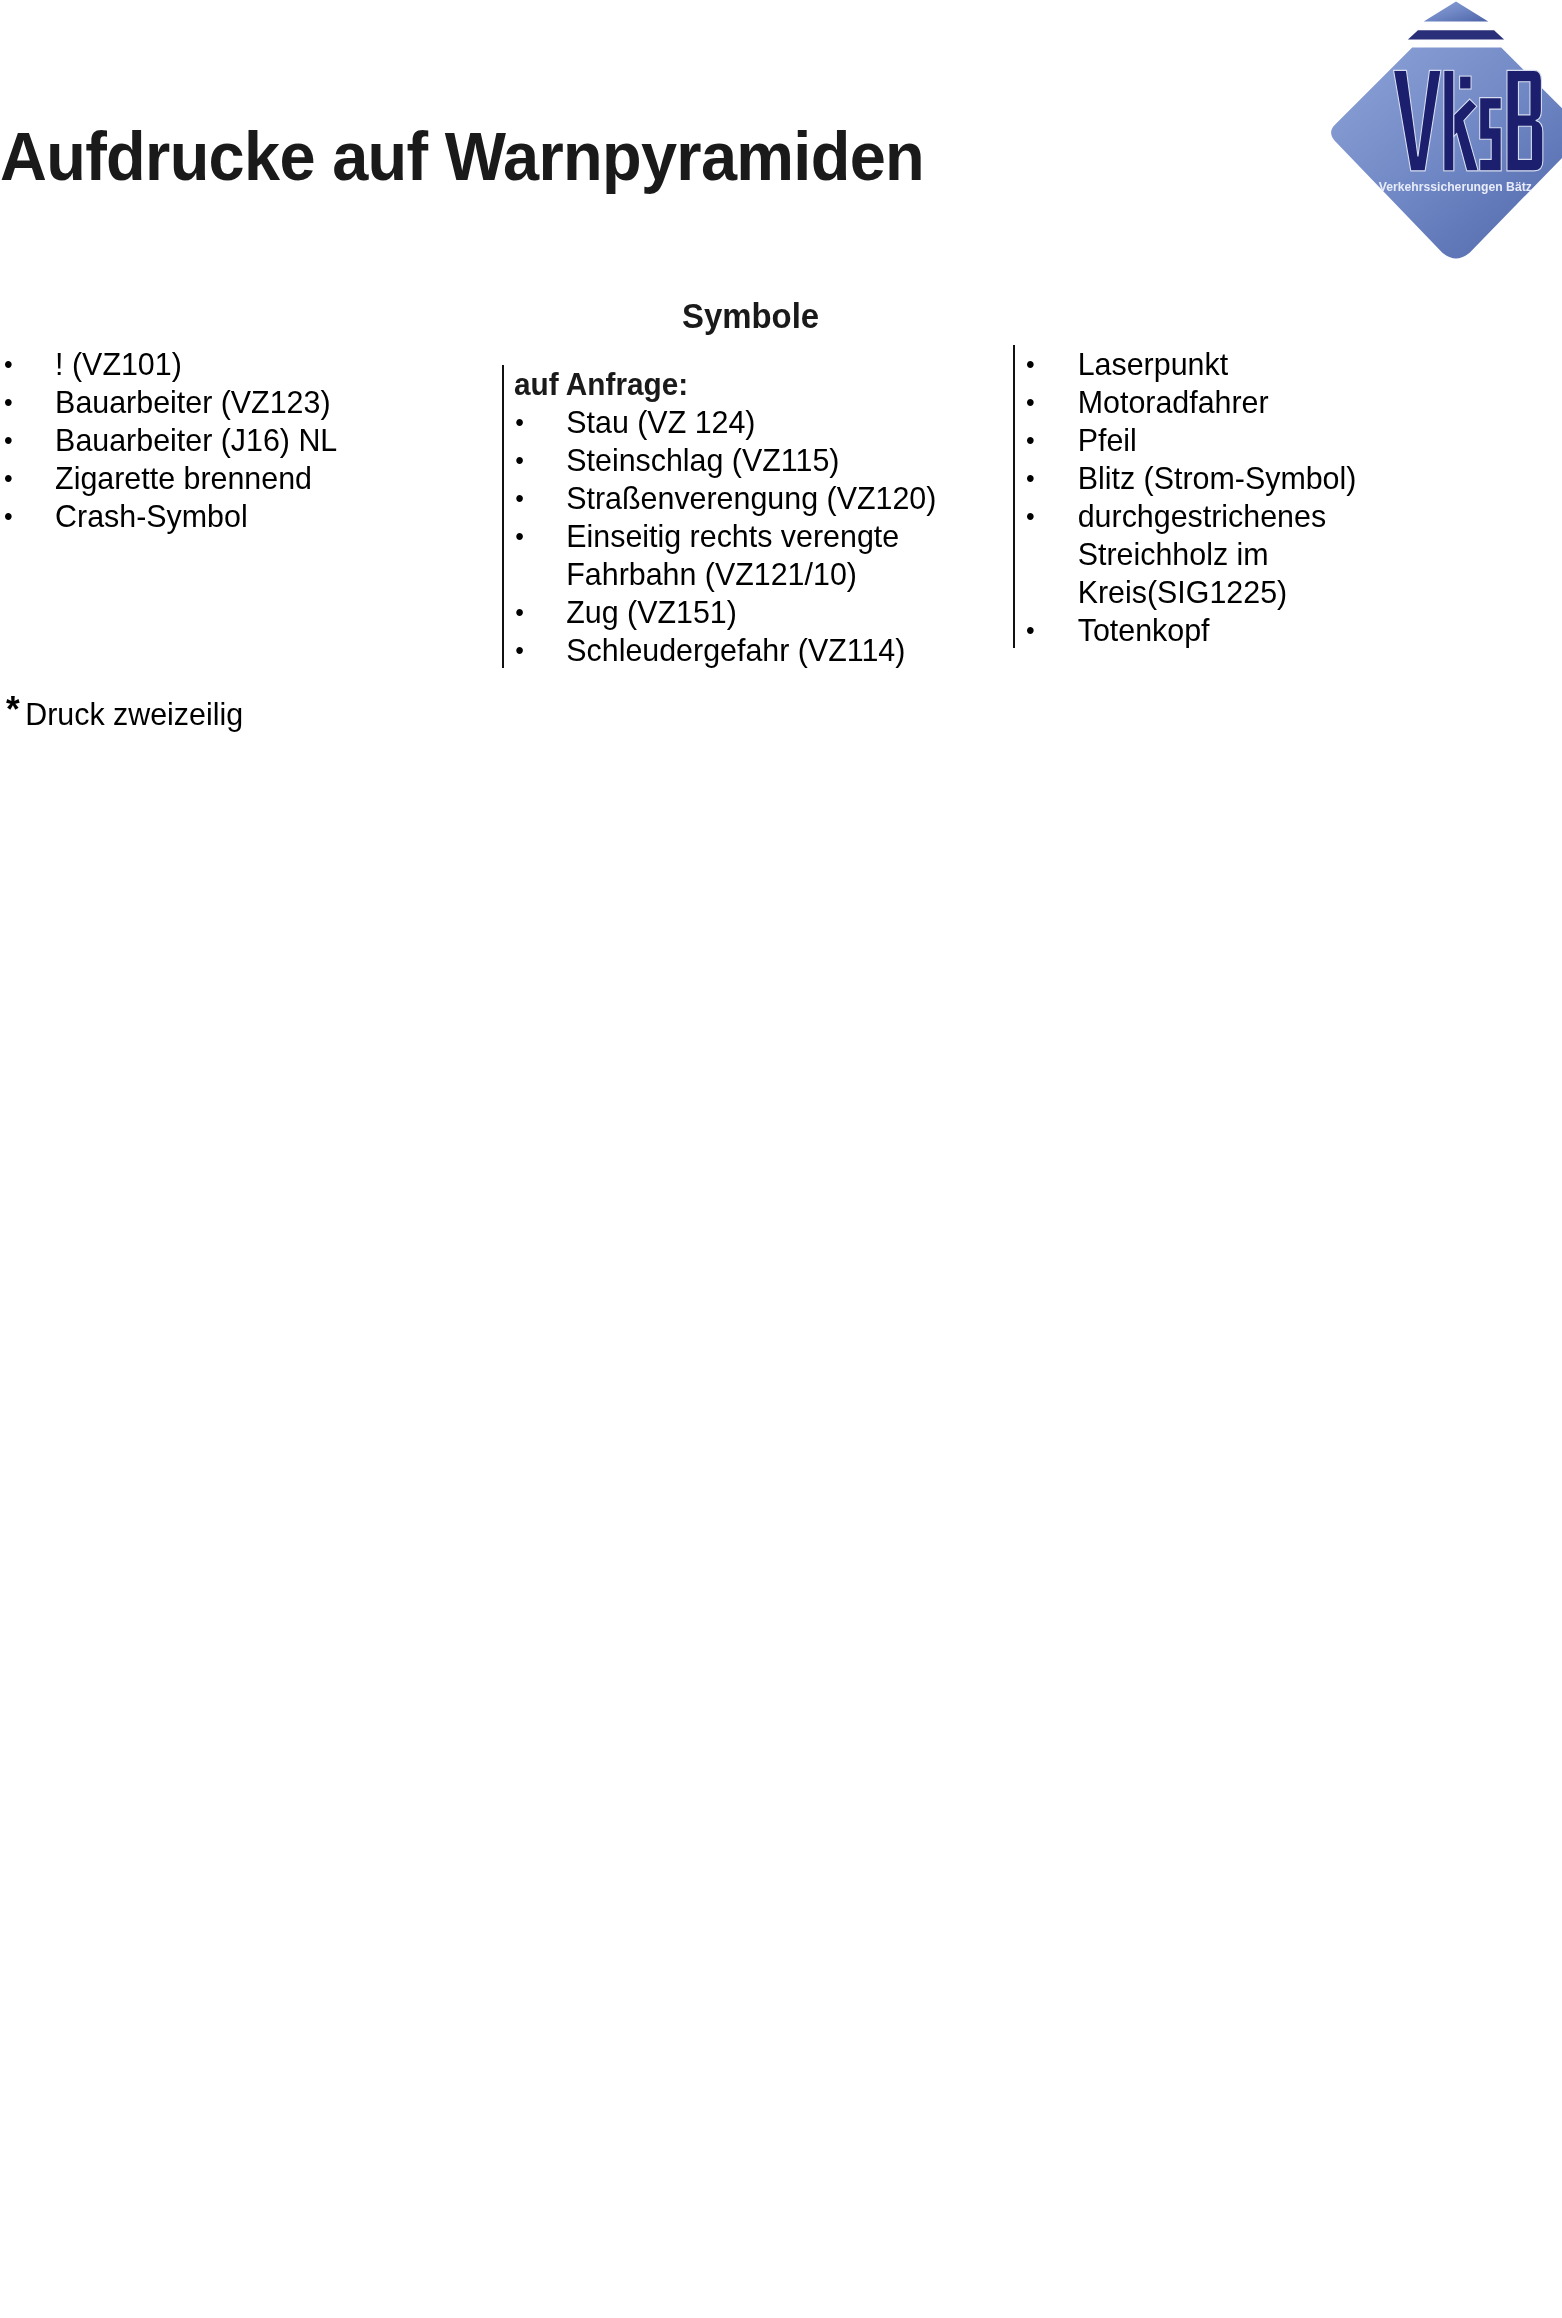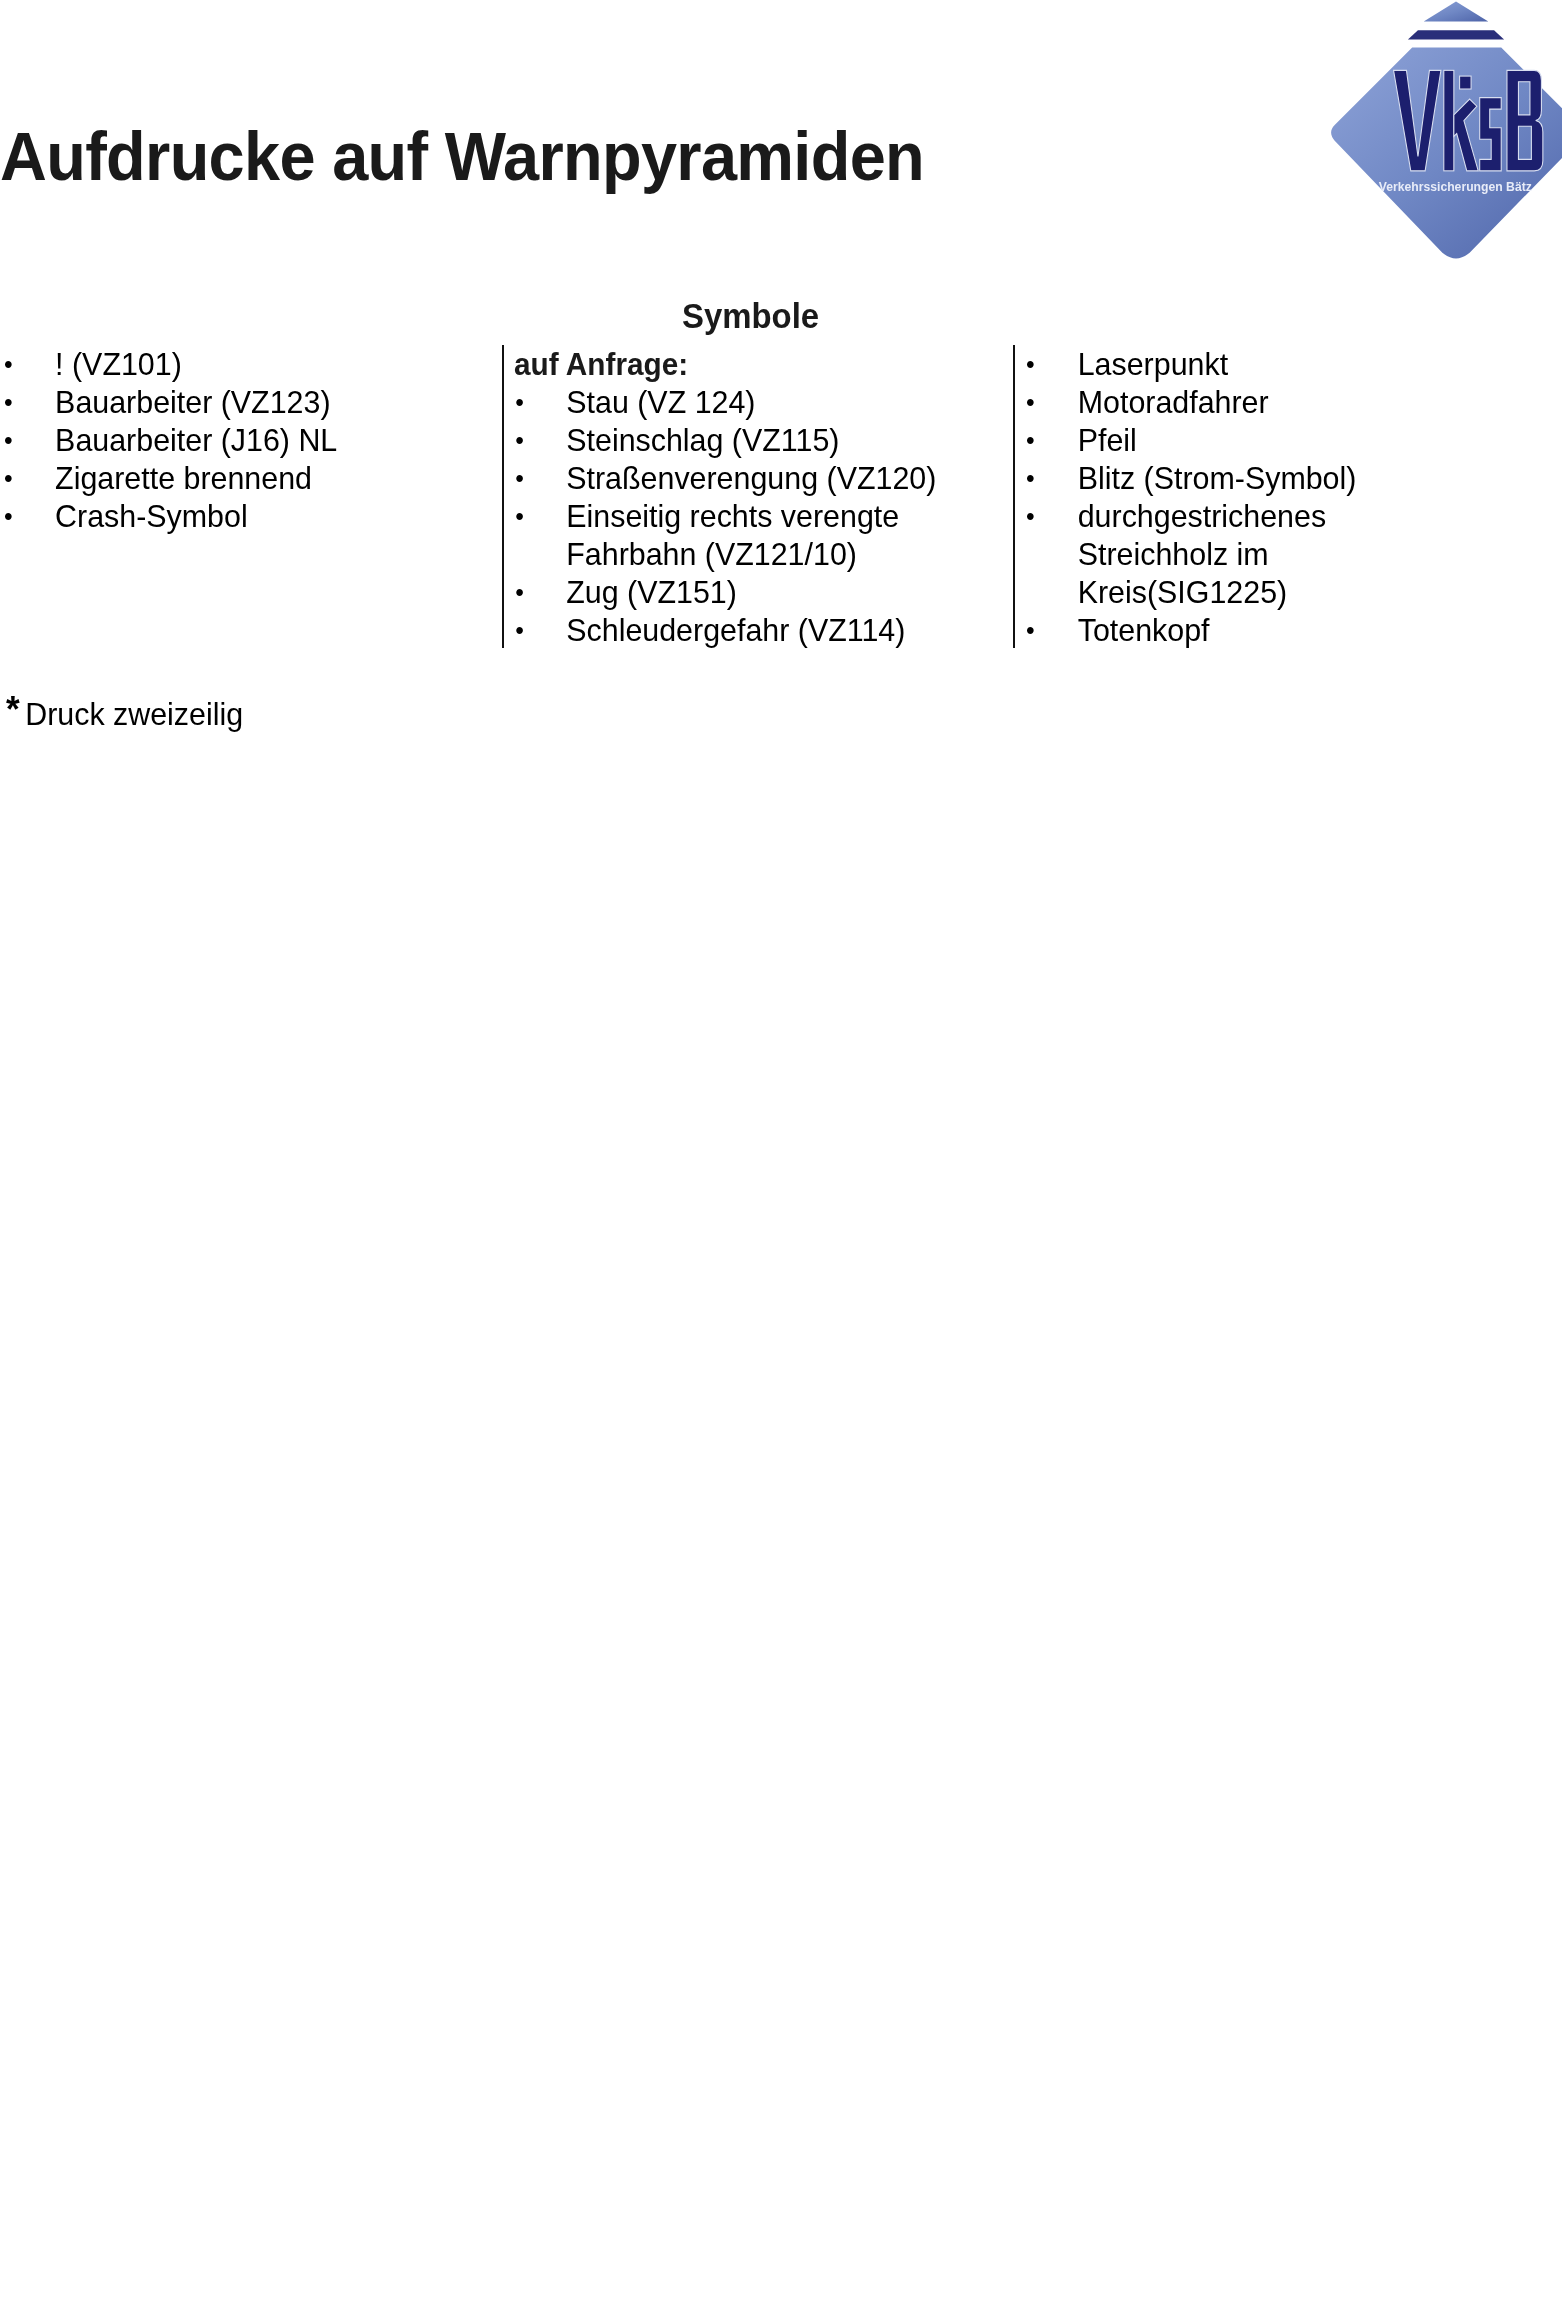--- a/index.html
+++ b/index.html
@@ -14,21 +14,21 @@
     transform: scaleX(0.94); transform-origin: left top;
   }
   .logo { position: absolute; left: 1326px; top: 0px; width: 260px; height: 262px; }
   .symbole-heading {
     position: absolute; left: 682px; top: 298px;
     font-size: 35px; font-weight: bold; color: #1a1a1a; line-height: 1;
     transform: scaleX(0.94); transform-origin: left top;
   }
   .col { position: absolute; top: 345px; }
   .col-1 { left: 0; width: 496px; }
-  .col-2 { left: 502px; width: 503px; border-left: 2.9px solid #111; padding-left: 10px; height: 303px; }
+  .col-2 { left: 502px; width: 503px; border-left: 2.9px solid #111; padding-left: 10px; height: 303px; margin-top: 20px; }
   .col-3 { left: 1013px; width: 503px; border-left: 2.9px solid #111; padding-left: 0; height: 303px; }
   .list { list-style: none; margin: 0; padding: 0; }
   .row {
     position: relative; font-size: 32px; line-height: 38px; white-space: nowrap;
     transform: scaleX(0.95); transform-origin: left top;
   }
   .col-1 .row { padding-left: 58px; }
   .col-2 .row { padding-left: 55px; }
   .col-3 .row { padding-left: 66px; }
   .bullet { position: absolute; top: 0; font-size: 26px; }

